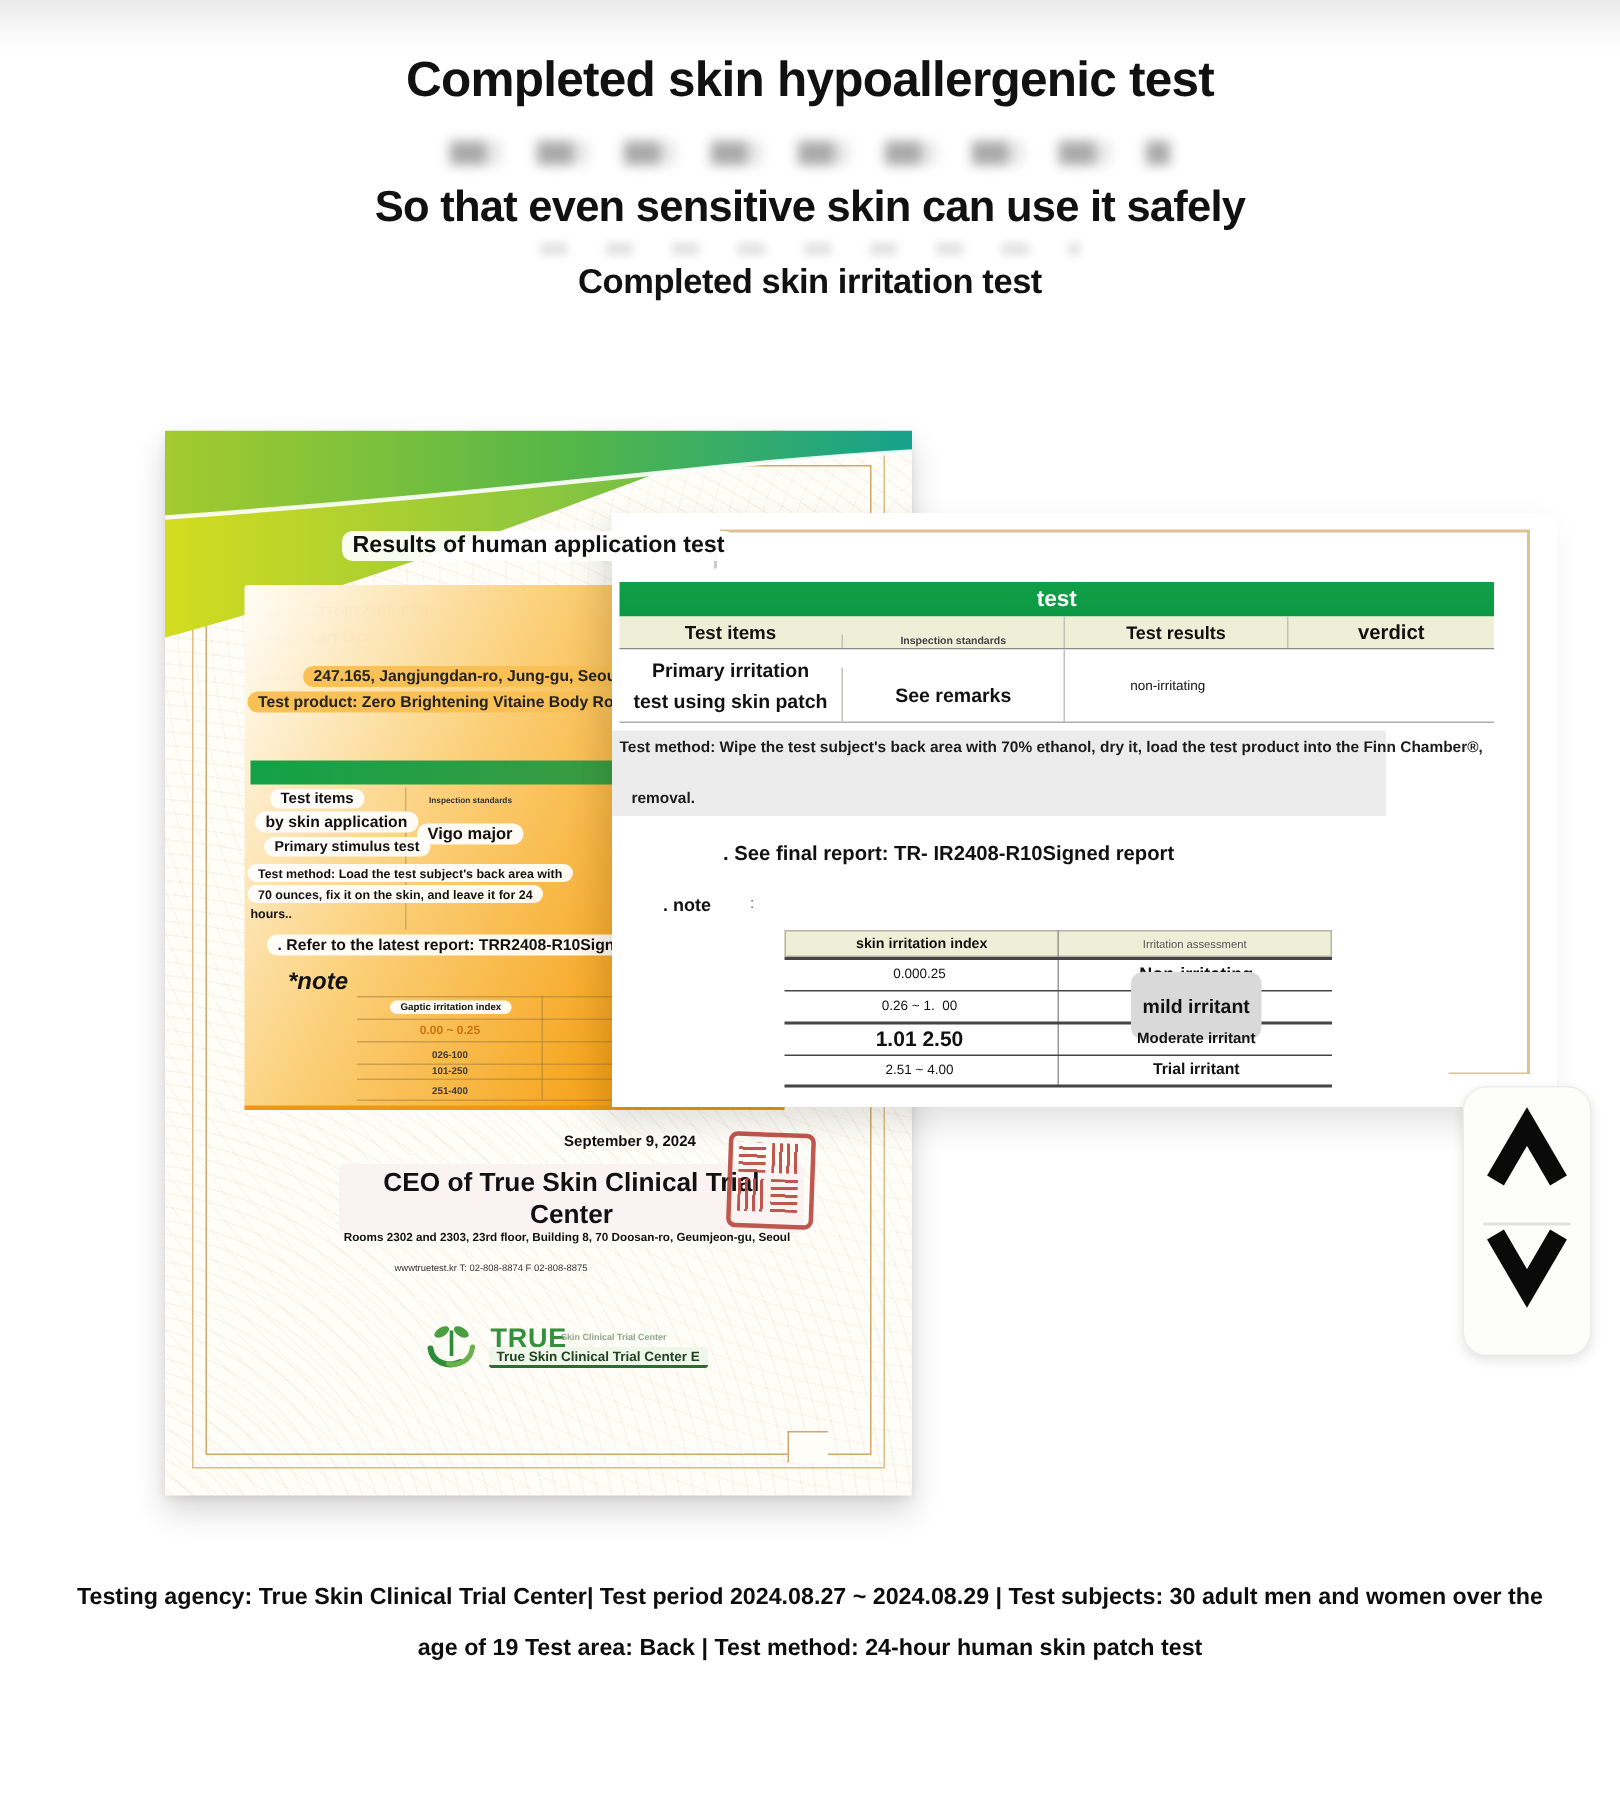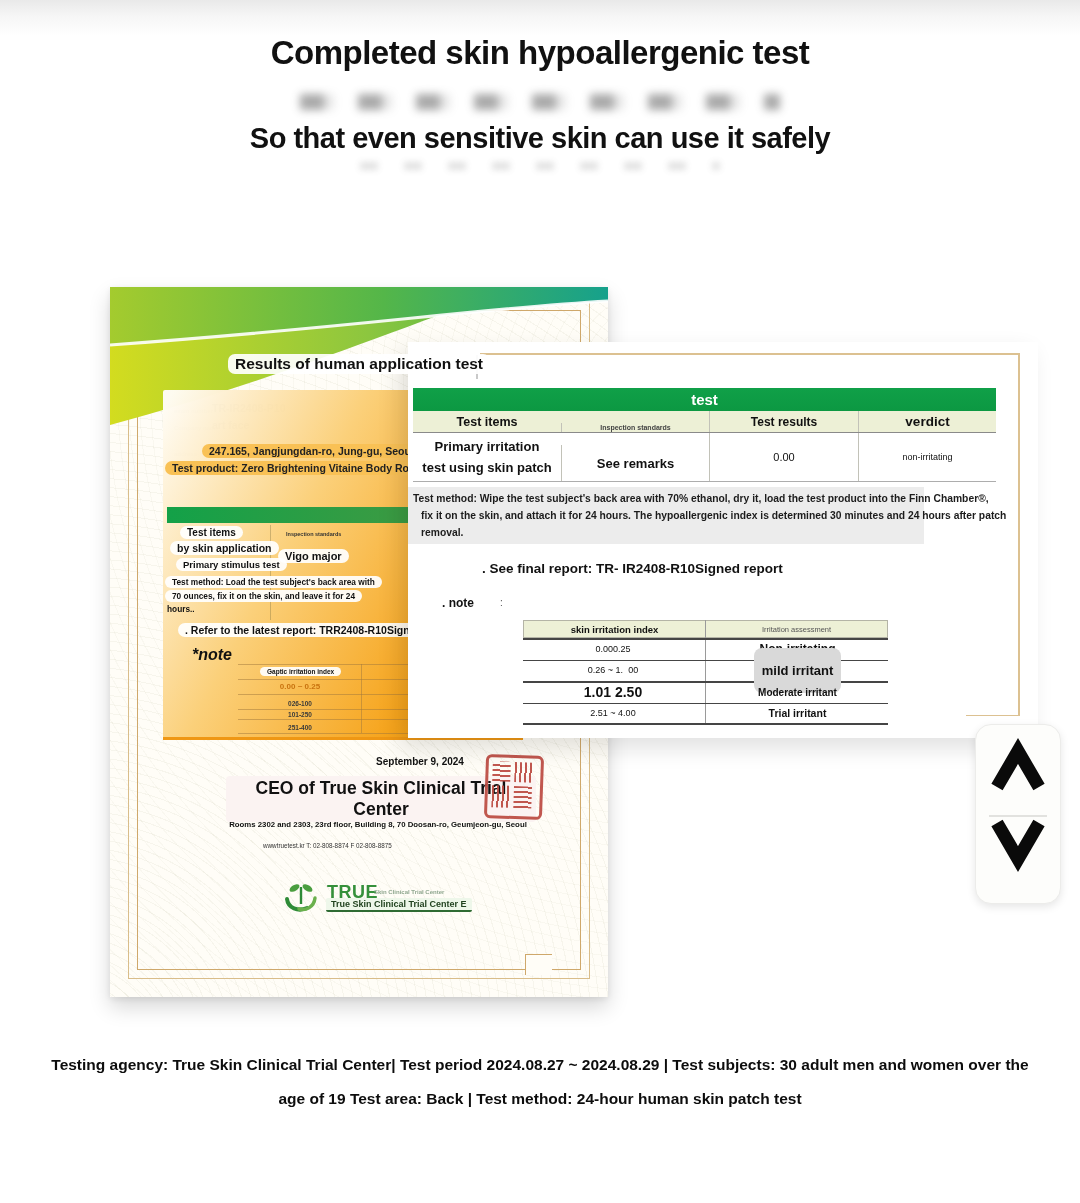--- a/index.html
+++ b/index.html
@@ -81,20 +81,21 @@
 <body>
 
 <div id="stage">
 
   <div class="abs top-fade"></div>
 
   <div class="abs ctr b h1">Completed skin hypoallergenic test</div>
   <div class="abs blur-band" style="left:300px;top:94px;width:480px;height:16px;"></div>
   <div class="abs ctr b h2">So that even sensitive skin can use it safely</div>
   <div class="abs blur-band2" style="left:360px;top:162px;width:360px;height:8px;"></div>
+  <div class="abs ctr b h3">Completed skin irritation test</div>
 
   <div class="abs cert">
     <div class="abs frame-outer"></div>
     <div class="abs frame-inner"></div>
     <div class="abs frame-notch"></div>
 
     <svg class="abs wave" width="498" height="190" viewBox="0 0 498 190">
       <defs>
         <linearGradient id="gB" x1="0" y1="0" x2="1" y2="0">
           <stop offset="0" stop-color="#d3dc1f"></stop>
@@ -193,28 +194,26 @@
         <div class="tc w2 b" style="font-size:7px;color:#444;">Inspection standards</div>
         <div class="tc w3 b" style="font-size:12px;">Test results</div>
         <div class="tc w4 b" style="font-size:13.5px;">verdict</div>
       </div>
       <div class="trow">
         <div class="tc w1 b" style="font-size:13px;line-height:21px;">
           <span>Primary irritation</span>
           <span>test using skin patch</span>
         </div>
         <div class="tc w2 b" style="font-size:13px;">See remarks</div>
-        <div class="tc w3" style="font-size:11px;">0.00</div>
         <div class="tc w4" style="font-size:9px;">non-irritating</div>
       </div>
     </div>
 
     <div class="abs graybox">
       <span class="gline" style="left:5px;top:6px;">Test method: Wipe the test subject's back area with 70% ethanol, dry it, load the test product into the Finn Chamber®,</span>
-      <span class="gline" style="left:13px;top:23px;">fix it on the skin, and attach it for 24 hours. The hypoallergenic index is determined 30 minutes and 24 hours after patch</span>
       <span class="gline" style="left:13px;top:40px;">removal.</span>
     </div>
 
     <div class="abs b" style="left:34px;top:219px;font-size:13.5px;margin-left:40px;">. See final report: TR- IR2408-R10Signed report</div>
     <div class="abs b" style="left:34px;top:254px;font-size:12px;">. note</div>
     <div class="abs" style="left:92px;top:255px;font-size:10px;color:#555;">:</div>
 
     <div class="abs irr">
       <div class="irr-head">
         <div class="tc b" style="width:181px;font-size:9.5px;">skin irritation index</div>

